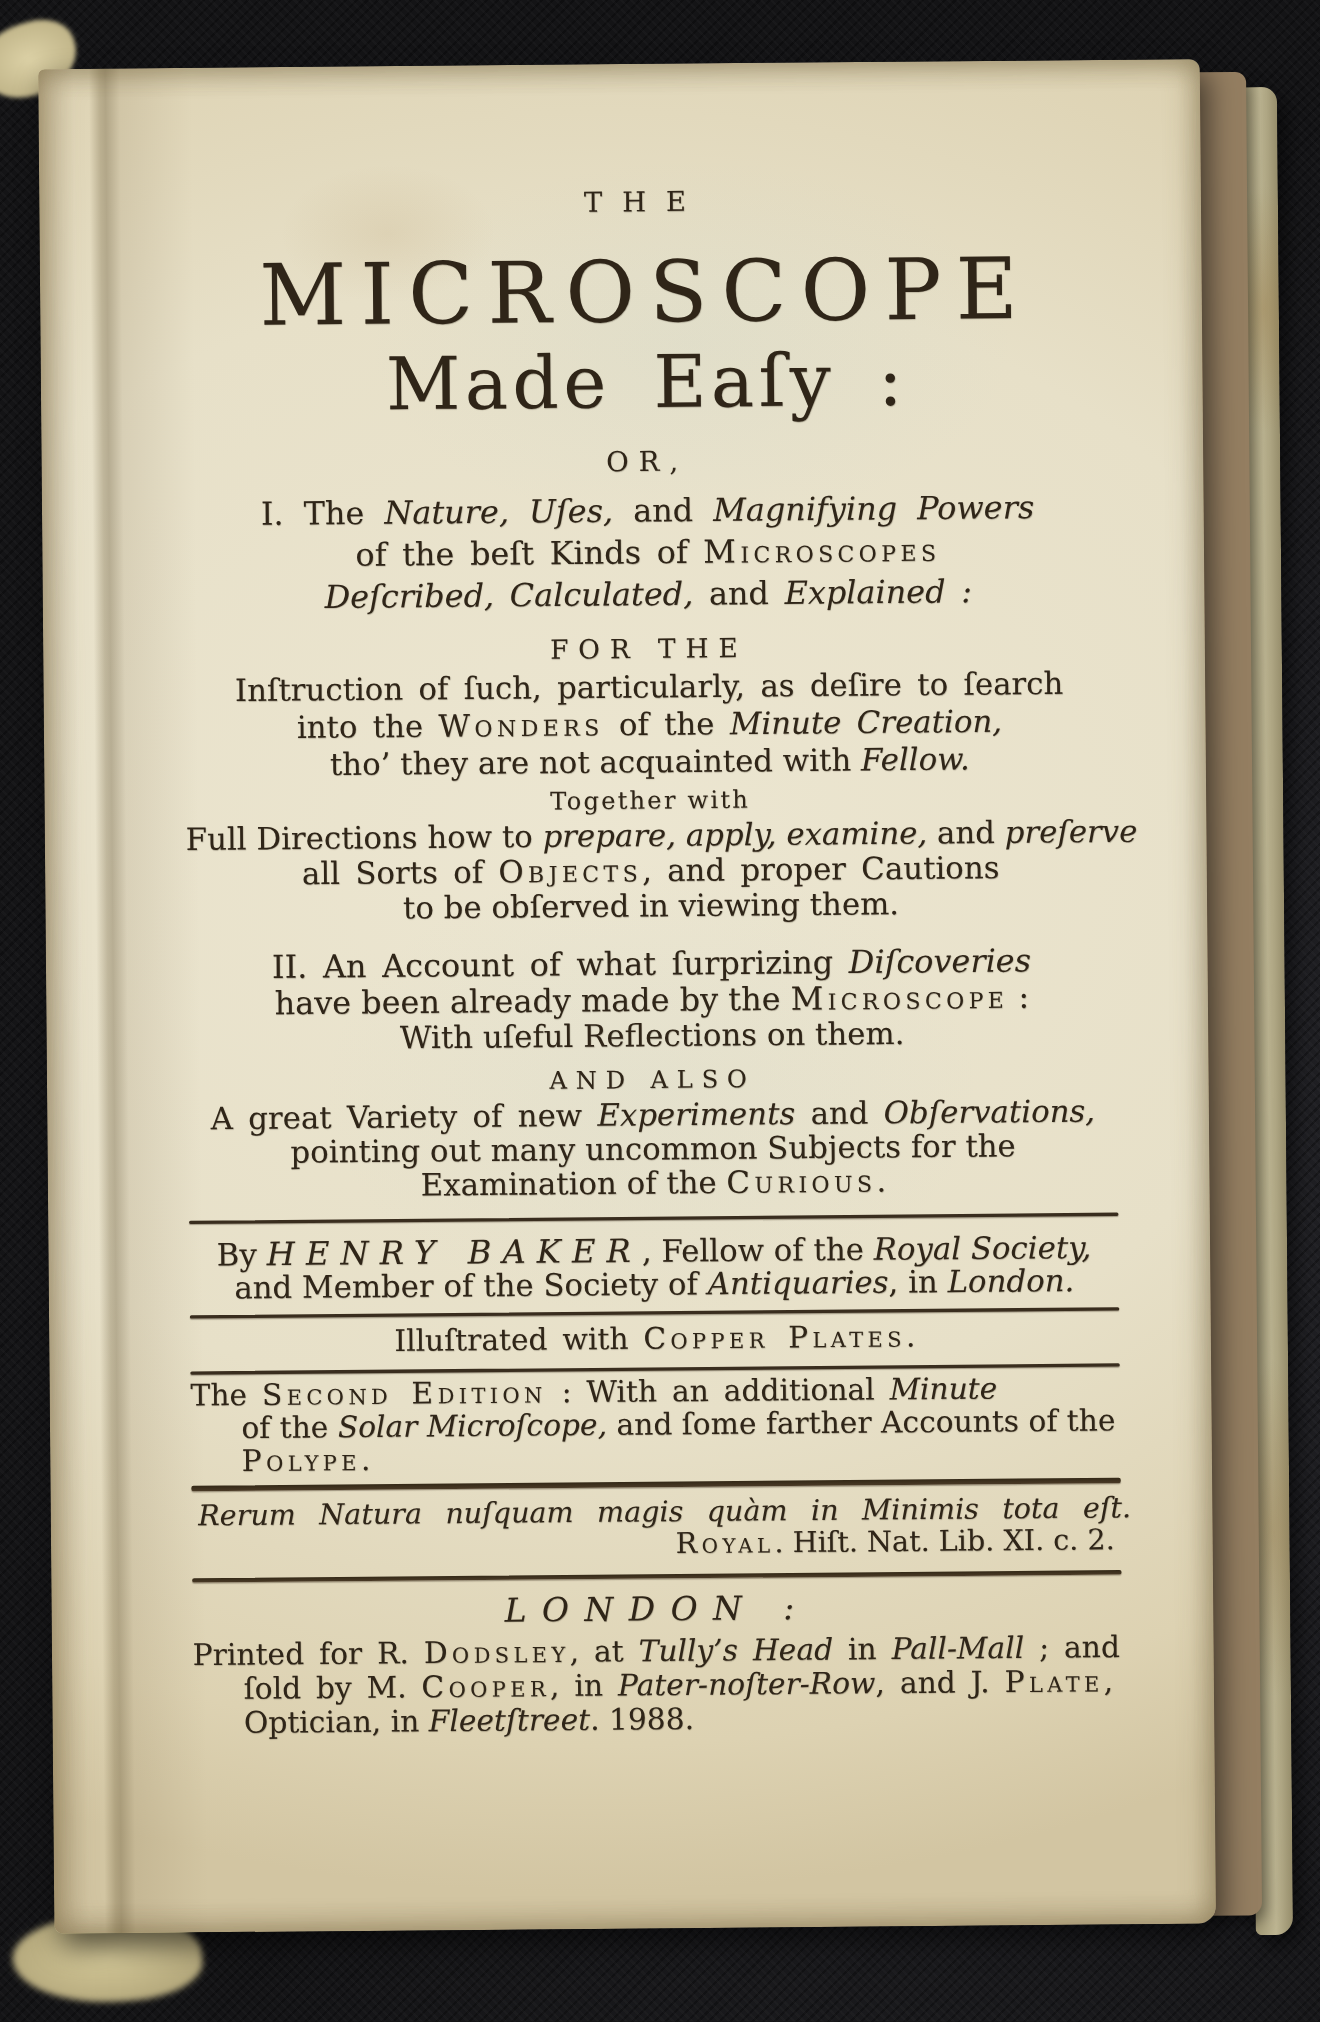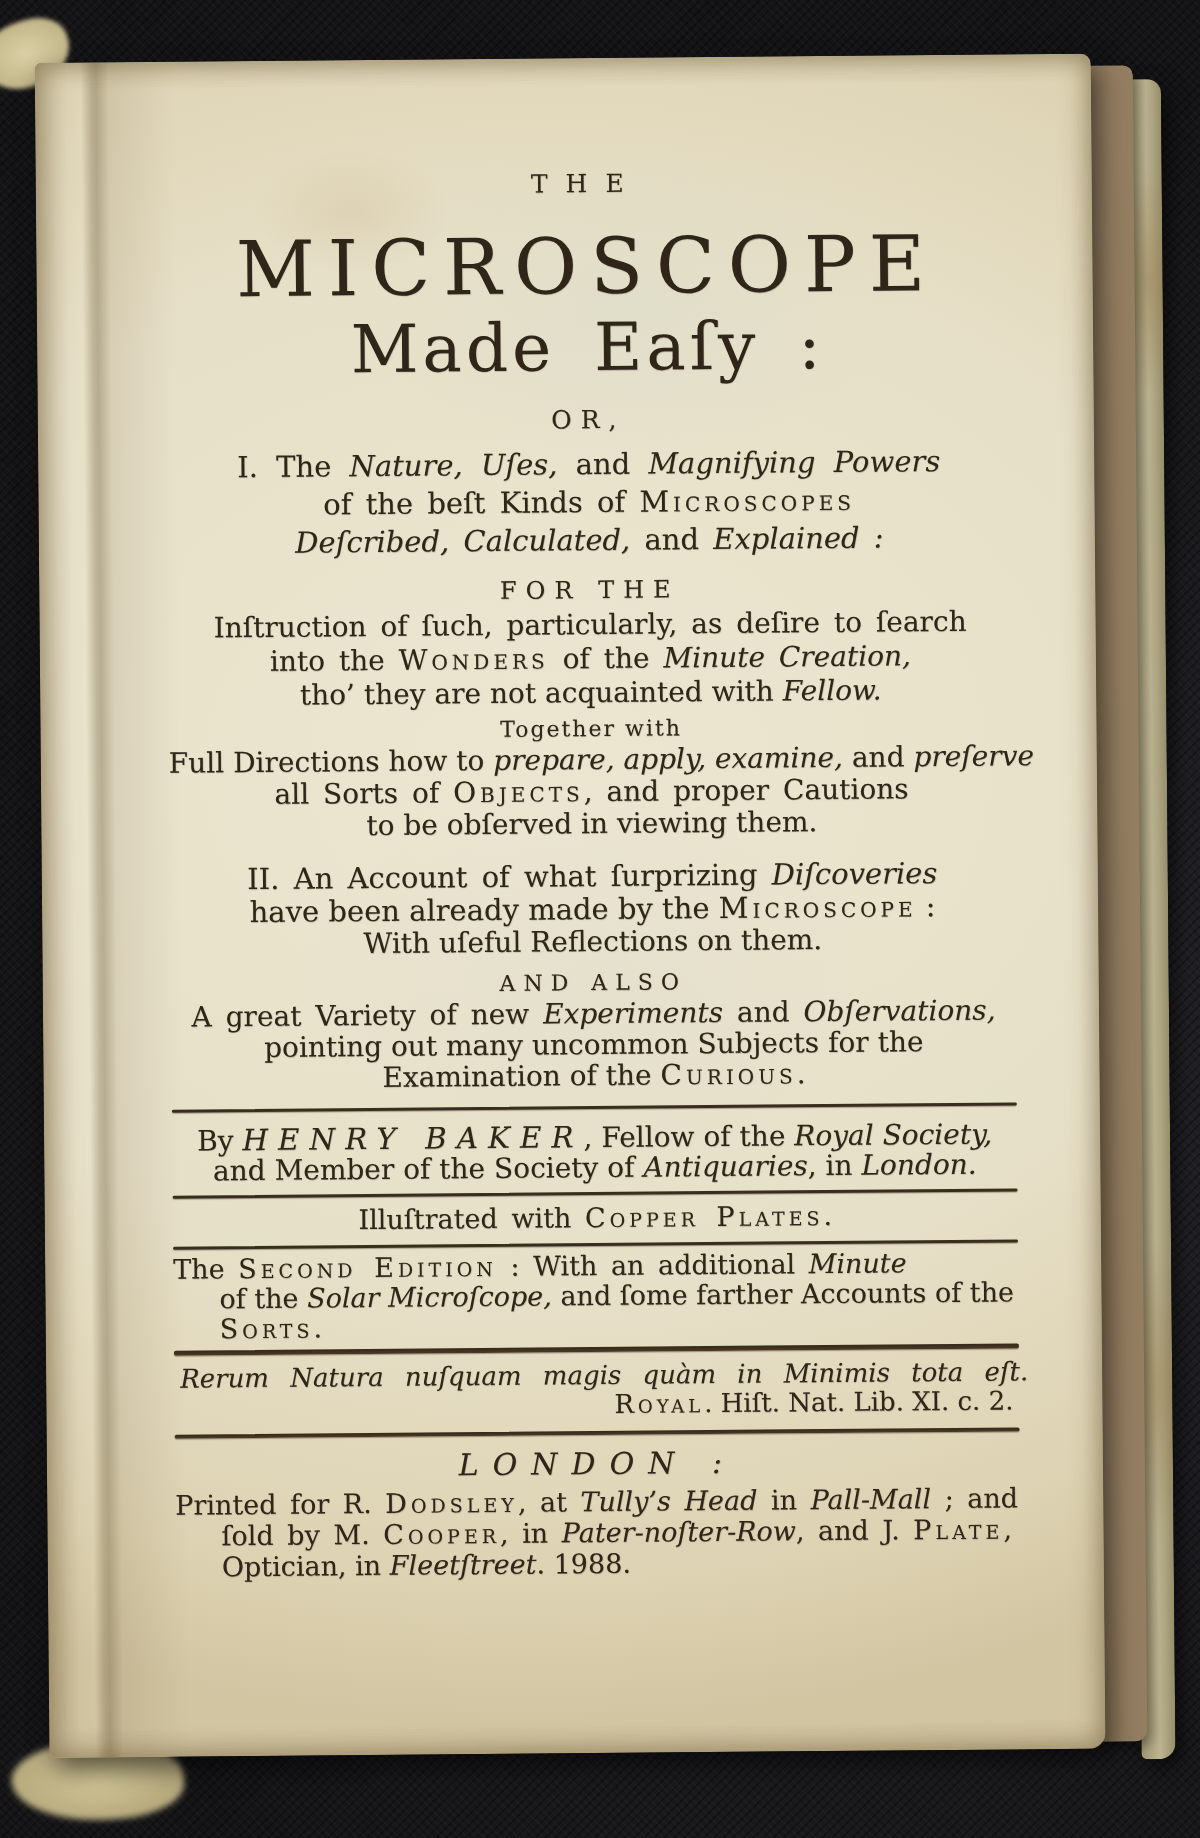--- a/index.html
+++ b/index.html
@@ -149,21 +149,21 @@
         <div class="ln f28" style="top:1094px"><span>and Member of the Society of </span><span class="i">Antiquaries</span><span>, in </span><span class="i">London.</span></div>
 
         <div class="rule" style="top:1134px"></div>
 
         <div class="ln f27 wide2" style="top:1144px"><span>Illuſtrated with </span><span class="sc">Copper Plates</span><span>.</span></div>
 
         <div class="rule" style="top:1185px"></div>
 
         <div class="ln f27 left wide2" style="top:1192px"><span>The </span><span class="sc">Second Edition</span><span> : With an additional </span><span class="i">Minute</span></div>
         <div class="ln f27 left ind" style="top:1222px"><span>of the </span><span class="i">Solar Microſcope,</span><span> and ſome farther Accounts of the</span></div>
-        <div class="ln f27 left ind" style="top:1252px"><span class="sc">Sorts</span><span>.</span></div>
+        <div class="ln f27 left ind" style="top:1252px"><span class="sc">Polype</span><span>.</span></div>
 
         <div class="rule thick" style="top:1289px"></div>
 
         <div class="ln f26 left" style="top:1303px;word-spacing:13px;padding-left:6px"><span class="i">Rerum Natura nuſquam magis quàm in Minimis tota eſt.</span></div>
         <div class="ln f26 right" style="top:1332px"><span class="sc">Royal</span><span>. Hiſt. Nat. Lib. XI. c. 2.</span></div>
 
         <div class="rule thick" style="top:1373px;height:4px"></div>
 
         <div class="ln london" style="top:1389px"><span>LONDON :</span></div>
 

